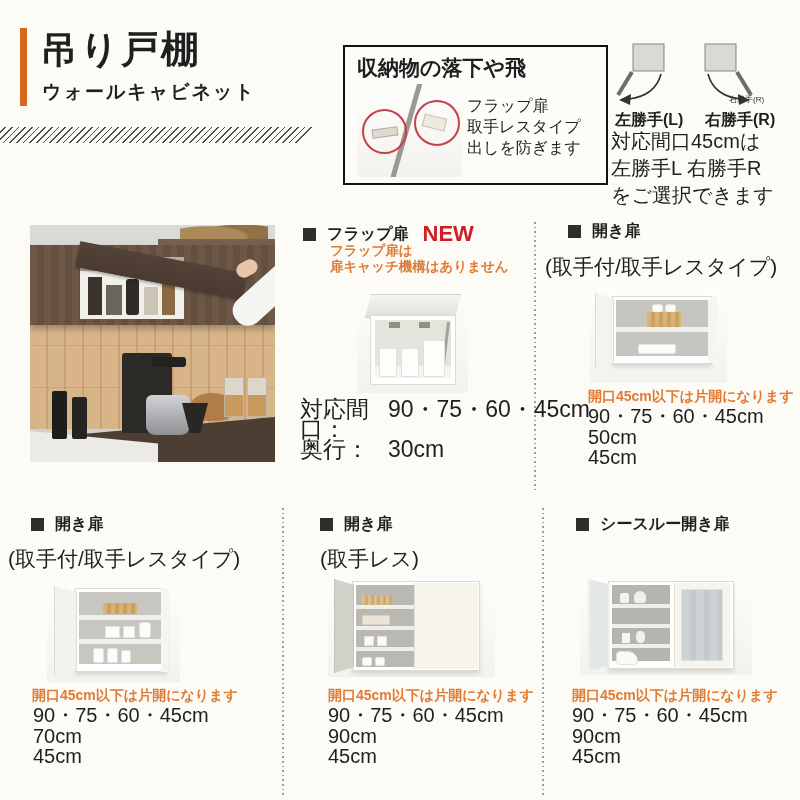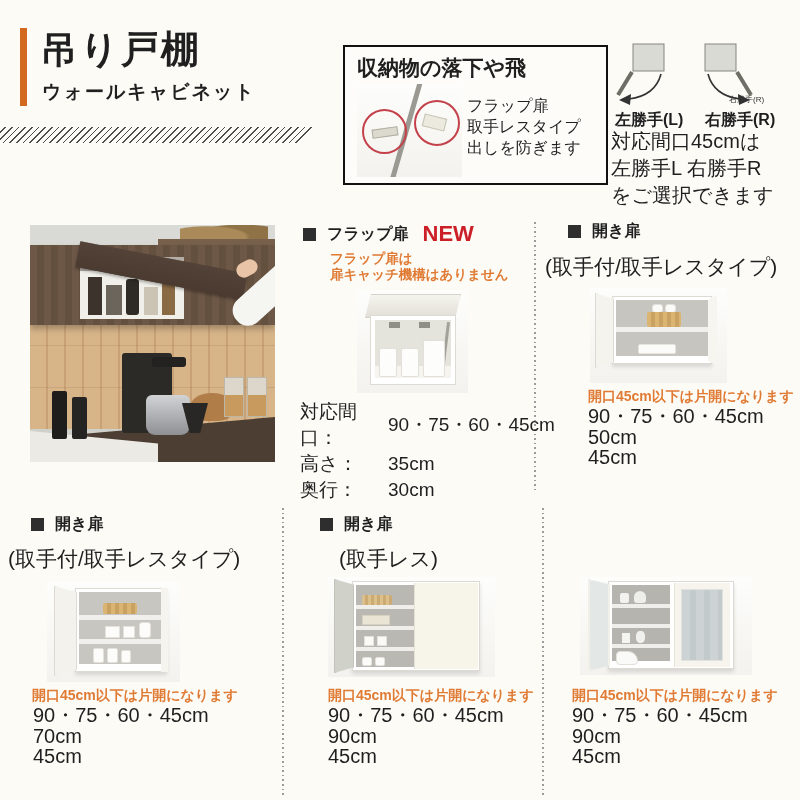--- a/index.html
+++ b/index.html
@@ -45,21 +45,21 @@
   .vd3 { left:542px; top:508px; height:288px; }
 
   
   .sec-head { display:flex; align-items:center; }
   .bullet { width:13px; height:13px; background:#2e2e2e; margin-right:11px; flex:0 0 auto; }
   .sec-title { font-size:16px; font-weight:bold; }
   .badge-new { font-size:22px; font-weight:bold; color:#cc2028; margin-left:14px; }
   .sec-sub { font-size:21px; }
   .note-orange { color:#e07b35; font-weight:bold; font-size:13.5px; line-height:16px; }
   .spec-line { font-size:20px; line-height:20.5px; }
-  .spec-row { display:flex; font-size:19px; line-height:26px;align-items:center; }
+  .spec-row { display:flex; font-size:23px; line-height:20px; }
   .spec-label { width:88px; }
 
   
   .prod { background:linear-gradient(#fdfdfb,#f3f2ee); overflow:hidden; }
 
   
   .photo { left:30px; top:225px; width:245px; height:237px; background:linear-gradient(#dadad6,#cfcfca); overflow:hidden; }
   .ph-tiles { left:0; top:78px; width:245px; height:126px;
     background: repeating-linear-gradient(180deg, rgba(90,60,30,.12) 0 1px, transparent 1px 42px),
                 repeating-linear-gradient(90deg, #d7b589 0 16px, #c8a276 16px 18px); }
@@ -161,32 +161,32 @@
   .st-g3 { left:42px; top:56px; width:8px; height:10px; background:#f4f4f1; }
   .st-g4 { left:56px; top:54px; width:9px; height:12px; background:#f0f0ec; border-radius:40%; }
   .st-kettle { left:36px; top:74px; width:22px; height:14px; background:#fafaf8; border:1px solid #e2e0d8; border-radius:4px 10px 4px 4px; }
   .st-doorR { left:94px; top:6px; width:56px; height:84px; background:#f6f4ec; border-left:1px solid #e6e3d7; }
   .st-glassR { left:101px; top:12px; width:42px; height:72px;
     background:repeating-linear-gradient(90deg,#cdd3d4 0 8px,#c3cacb 8px 14px); border:1px solid #dfe2de; }
   .st-doorL { left:8px; top:2px; width:22px; height:92px; background:#e3e7e6; border:2px solid #f0efe8; clip-path:polygon(0 0,100% 6%,100% 94%,0 100%); }
 
   
   .flap-head { left:303px; top:221px; }
-  .flap-note { left:330px; top:251px; }
+  .flap-note { left:330px; top:243px; }
   .flap-specs { left:300px; top:399px; }
   .opentop-head { left:568px; top:221px; }
   .opentop-sub { left:545px; top:253px; }
   .opentop-note { left:588px; top:388px; font-size:14px; }
   .opentop-specs { left:588px; top:406px; }
   .bl-head { left:31px; top:514px; }
   .bl-sub { left:8px; top:545px; }
   .bl-note { left:32px; top:687px; font-size:14px; }
   .bl-specs { left:33px; top:705px; }
   .bc-head { left:320px; top:514px; }
-  .bc-sub { left:339px; top:545px; }
+  .bc-sub { left:320px; top:545px; }
   .bc-note { left:328px; top:687px; font-size:14px; }
   .bc-specs { left:328px; top:705px; }
   .br-head { left:576px; top:514px; }
   .br-note { left:572px; top:687px; font-size:14px; }
   .br-specs { left:572px; top:705px; }
   .br-material { left:572px; top:760px; font-size:15px; letter-spacing:1px; }
 </style>
 </head>
 <body>
 
@@ -294,24 +294,20 @@
     <div class="abs fl-can fl-c1"></div>
     <div class="abs fl-can fl-c2"></div>
     <div class="abs fl-can fl-c3"></div>
   </div>
   <div class="abs flap-specs">
     <div class="spec-row">
       <span class="spec-label">対応間口：</span>
       <span>90・75・60・45cm</span>
     </div>
     <div class="spec-row">
-      <span class="spec-label">高さ：</span>
-      <span>35cm</span>
-    </div>
-    <div class="spec-row">
       <span class="spec-label">奥行：</span>
       <span>30cm</span>
     </div>
   </div>
 
   <div class="abs sec-head opentop-head">
     <div class="bullet"></div>
     <div class="sec-title">開き扉</div>
   </div>
   <div class="abs sec-sub opentop-sub">(取手付/取手レスタイプ)</div>
@@ -380,20 +376,24 @@
     <div class="abs o9-doorR"></div>
     <div class="abs o9-doorL"></div>
   </div>
   <div class="abs note-orange bc-note">開口45cm以下は片開になります</div>
   <div class="abs bc-specs">
     <div class="spec-line">90・75・60・45cm</div>
     <div class="spec-line">90cm</div>
     <div class="spec-line">45cm</div>
   </div>
 
+  <div class="abs sec-head br-head">
+    <div class="bullet"></div>
+    <div class="sec-title">シースルー開き扉</div>
+  </div>
   <div class="abs prod img-see">
     <div class="abs st-body"></div>
     <div class="abs st-int"></div>
     <div class="abs st-shelf st-s1"></div>
     <div class="abs st-shelf st-s2"></div>
     <div class="abs st-shelf st-s3"></div>
     <div class="abs st-g1"></div>
     <div class="abs st-g2"></div>
     <div class="abs st-g3"></div>
     <div class="abs st-g4"></div>

